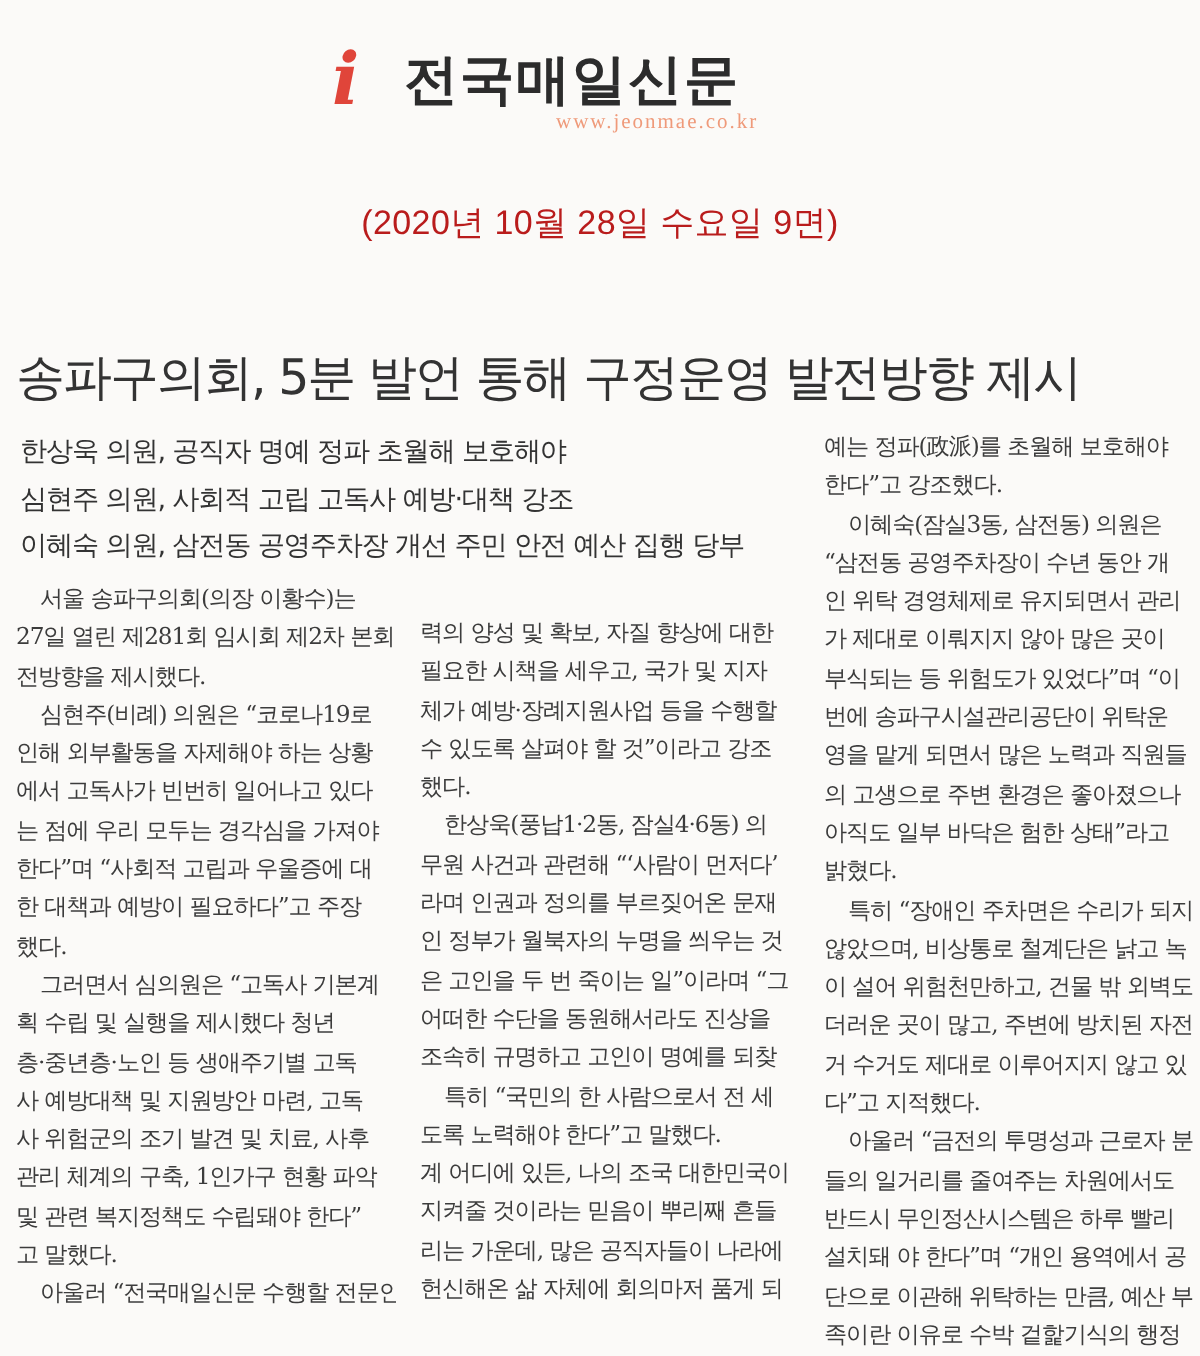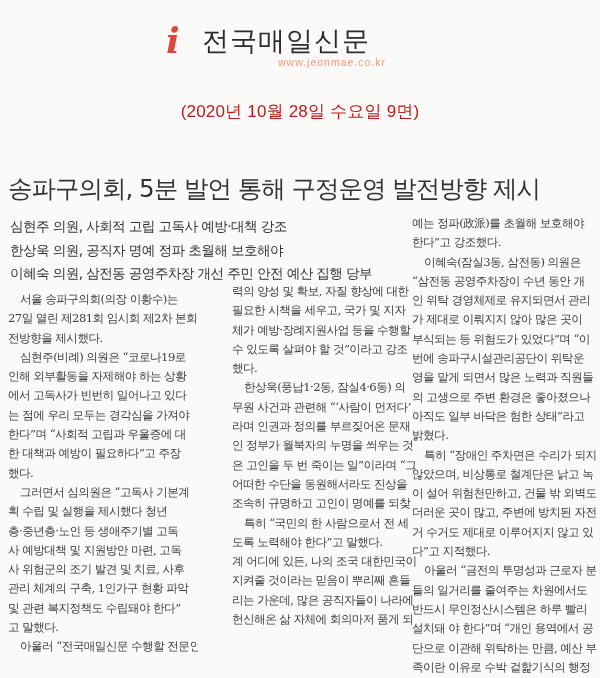--- a/index.html
+++ b/index.html
@@ -11,26 +11,26 @@
     position: relative;
   }
   .masthead { position: absolute; left: 160px; top: 20px; width: 300px; height: 50px; }
   .logo-i {
     position: absolute; left: 6px; top: 2px;
     font-family: "DejaVu Serif", serif; font-style: italic; font-weight: bold;
     font-size: 36px; line-height: 36px; color: #e0453a;
   }
   .logo-name {
     position: absolute; left: 42px; top: 6px;
-    font-family: "DejaVu Sans", sans-serif; font-weight: normal;
+    font-family: "DejaVu Sans", sans-serif; font-weight: bold;
     font-size: 27px; line-height: 30px; color: #2c2c2c; letter-spacing: 1px;
   }
   .logo-url {
     position: absolute; left: 118px; top: 36px;
-    font-family: Liberation Sans, sans-serif; font-size: 10.5px; color: #ef9a7a;
+    font-family: Liberation Serif, serif; font-size: 10.5px; color: #ef9a7a;
     letter-spacing: 1px;
   }
   .dateline {
     position: absolute; left: 0; width: 600px; top: 100px; text-align: center;
     font-family: "Liberation Sans", sans-serif; font-size: 17px; color: #b91c1c;
     letter-spacing: 0.2px;
   }
   .headline {
     position: absolute; left: 8px; top: 172px; width: 590px;
     font-family: "DejaVu Sans", sans-serif; font-size: 24.5px; color: #333;
@@ -42,39 +42,39 @@
     color: #333; letter-spacing: -0.6px; white-space: nowrap;
   }
   .col {
     position: absolute; width: 190px;
     font-family: "DejaVu Serif", serif; font-size: 11.6px; line-height: 19.3px;
     color: #3c3c3c; letter-spacing: -0.55px;
   }
   .col .line { white-space: nowrap; overflow: hidden; height: 19.3px; }
   .col .indent { padding-left: 12px; }
   .col-left { left: 8px; top: 290px; }
-  .col-mid { left: 210px; top: 282px; margin-left: 22px; }
+  .col-mid { left: 210px; top: 307px; }
   .col-right { left: 412px; top: 214px; }
 </style>
 </head>
 <body>
 
 <div class="masthead">
   <span class="logo-i">i</span>
   <span class="logo-name">전국매일신문</span>
   <span class="logo-url">www.jeonmae.co.kr</span>
 </div>
 
 <div class="dateline">(2020년 10월 28일 수요일 9면)</div>
 
 <div class="headline">송파구의회, 5분 발언 통해 구정운영 발전방향 제시</div>
 
 <div class="subheads">
+  <div class="subhead">한상욱 의원, 공직자 명예 정파 초월해 보호해야</div>
   <div class="subhead">심현주 의원, 사회적 고립 고독사 예방·대책 강조</div>
-  <div class="subhead">한상욱 의원, 공직자 명예 정파 초월해 보호해야</div>
   <div class="subhead">이혜숙 의원, 삼전동 공영주차장 개선 주민 안전 예산 집행 당부</div>
 </div>
 
 <div class="col col-left" id="col-left">
     <div class="line indent">서울 송파구의회(의장 이황수)는</div>
     <div class="line">27일 열린 제281회 임시회 제2차 본회</div>
     <div class="line">전방향을 제시했다.</div>
     <div class="line indent">심현주(비례) 의원은 “코로나19로</div>
     <div class="line">인해 외부활동을 자제해야 하는 상황</div>
     <div class="line">에서 고독사가 빈번히 일어나고 있다</div>

